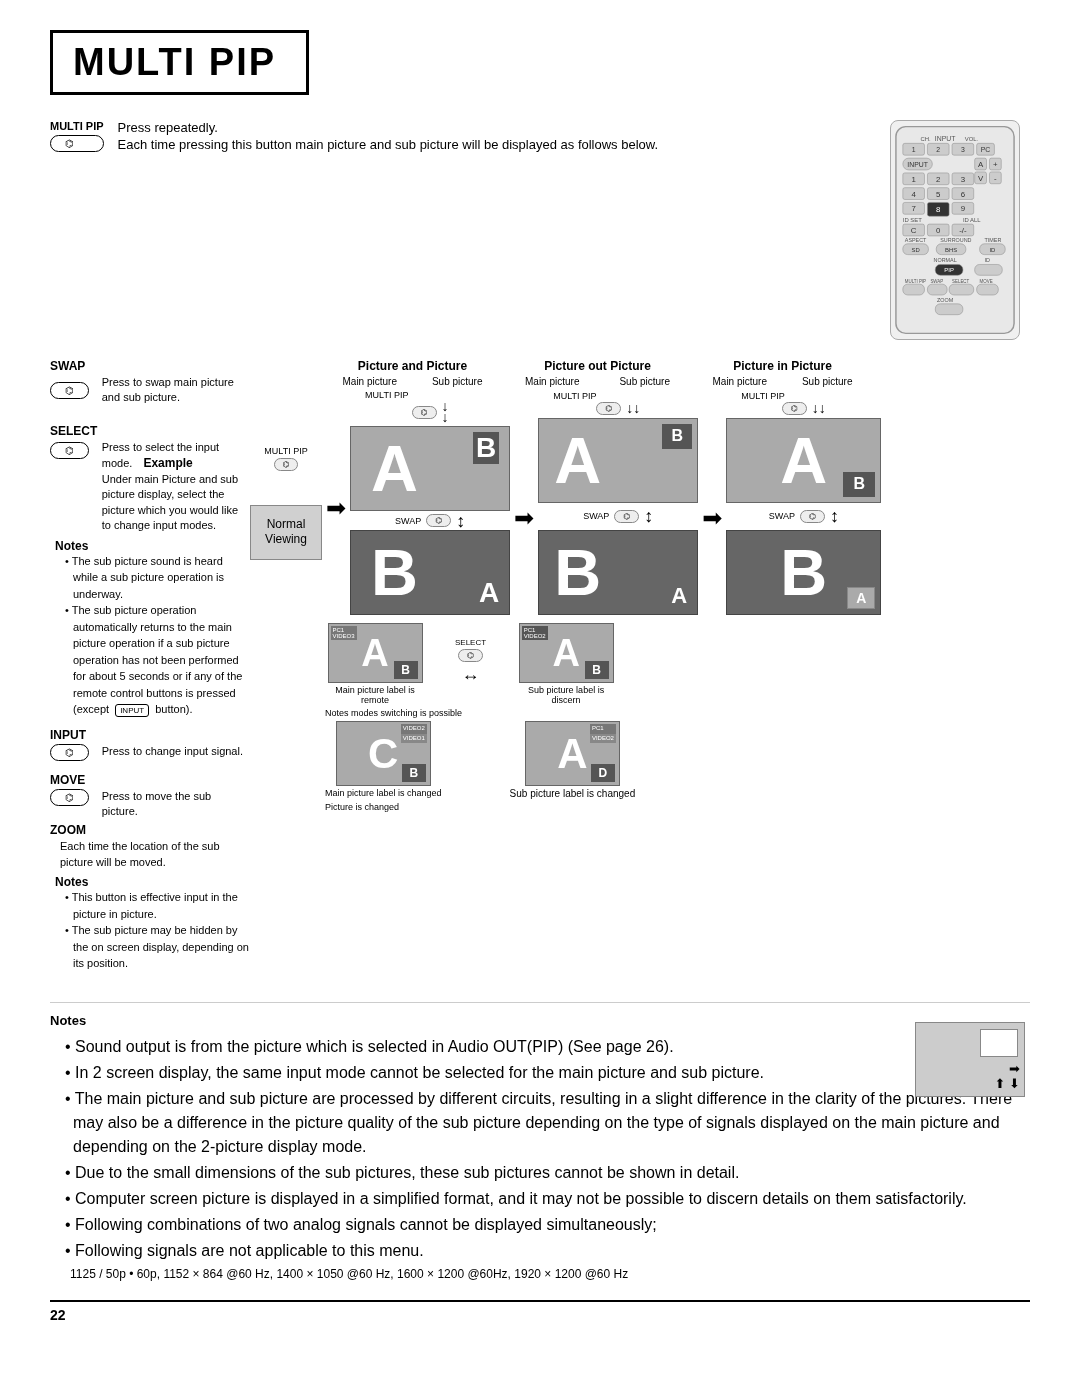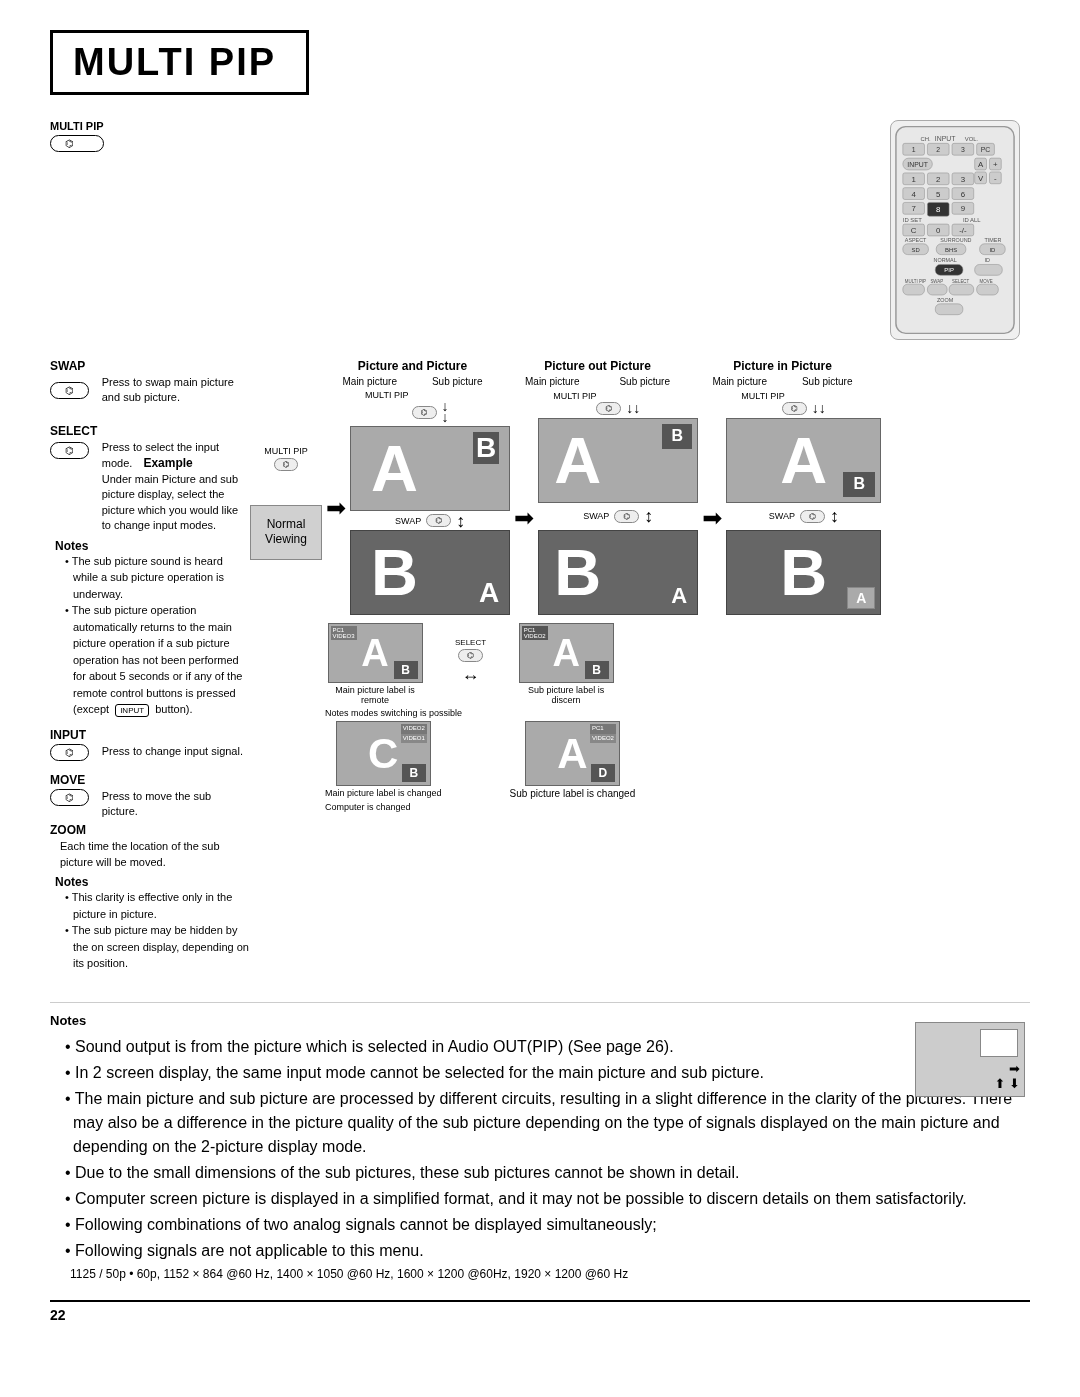--- a/index.html
+++ b/index.html
@@ -154,20 +154,24 @@
     <h1>MULTI PIP</h1>
   </div>
 
   
   <div class="top-section">
     <div class="top-left">
       <div class="control-row">
         <div style="display:flex; flex-direction:column; margin-right:8px;">
           <span class="multipip-label">MULTI PIP</span>
           <span class="button-pill">⌬</span>
+        </div>
+        <div>
+          <div style="font-size:13px;">Press repeatedly.</div>
+          <div style="font-size:13px; margin-top:2px;">Each time pressing this button main picture and sub picture will be displayed as follows below.</div>
         </div>
       </div>
     </div>
     <div class="top-right">
       
       <svg width="130" height="220" viewBox="0 0 130 220" style="border:1.5px solid #aaa; border-radius:8px; background:#f0f0f0;">
 
         <rect x="5" y="5" width="120" height="210" rx="10" fill="#e8e8e8" stroke="#999" stroke-width="1.5"></rect>
 
         <text x="55" y="20" font-size="7" text-anchor="middle" fill="#555">INPUT</text>
@@ -302,21 +306,21 @@
         <div class="label-row" style="align-items:flex-start;">
           <span class="button-pill">⌬</span>
           <div>
             <div class="control-desc">Press to move the sub picture.</div>
           </div>
         </div>
         <div class="control-name" style="margin-top:2px;">ZOOM</div>
         <div class="control-desc" style="margin-left:5px;">Each time the location of the sub picture will be moved.</div>
         <div style="margin-top:5px; margin-left:5px;">
           <div style="font-size:12px; font-weight:bold;">Notes</div>
-          <div class="bullet-item" style="font-size:11px; line-height:1.5; margin-left:10px; text-indent:-8px; padding-left:8px;">• <span>This clarity is effective only in the picture in picture.</span></div>
+          <div class="bullet-item" style="font-size:11px; line-height:1.5; margin-left:10px; text-indent:-8px; padding-left:8px;">• <span>This button is effective input in the picture in picture.</span></div>
           <div class="bullet-item" style="font-size:11px; line-height:1.5; margin-left:10px; text-indent:-8px; padding-left:8px;">• <span>The sub picture may be hidden by the on screen display, depending on its position.</span></div>
         </div>
       </div>
 
     </div>
 
     <div class="right-side-diagrams">
 
       <div style="display:flex; margin-left:75px; margin-bottom:3px;">
         <div style="width:175px; text-align:center; font-size:12px; font-weight:bold;">Picture and Picture</div>
@@ -510,21 +514,21 @@
             <div style="position:absolute; top:2px; right:3px; font-size:6px; line-height:1.2;">
               <div style="background:#777; color:#fff; padding:1px 2px;">PC1</div>
               <div style="background:#888; color:#fff; padding:1px 2px;">VIDEO2</div>
             </div>
           </div>
           <div style="font-size:10px; text-align:center; margin-top:2px;">Sub picture label is changed</div>
         </div>
 
       </div>
 
-      <div style="margin-left:75px; font-size:9px; margin-top:3px;">Computer is changed</div>
+      <div style="margin-left:75px; font-size:9px; margin-top:3px;">Picture is changed</div>
 
       <div style="position:absolute; right:55px; bottom:300px;">
         <div style="width:110px; height:75px; background:#ccc; border:1.5px solid #888; position:relative;">
 
           <div style="position:absolute; top:6px; right:6px; width:38px; height:28px; background:#fff; border:1px solid #888;"></div>
 
           <div style="position:absolute; bottom:4px; right:4px; font-size:13px; line-height:1.2; color:#000;">
             <div style="text-align:right;">➡</div>
             <div>⬆&nbsp;⬇</div>
           </div>

